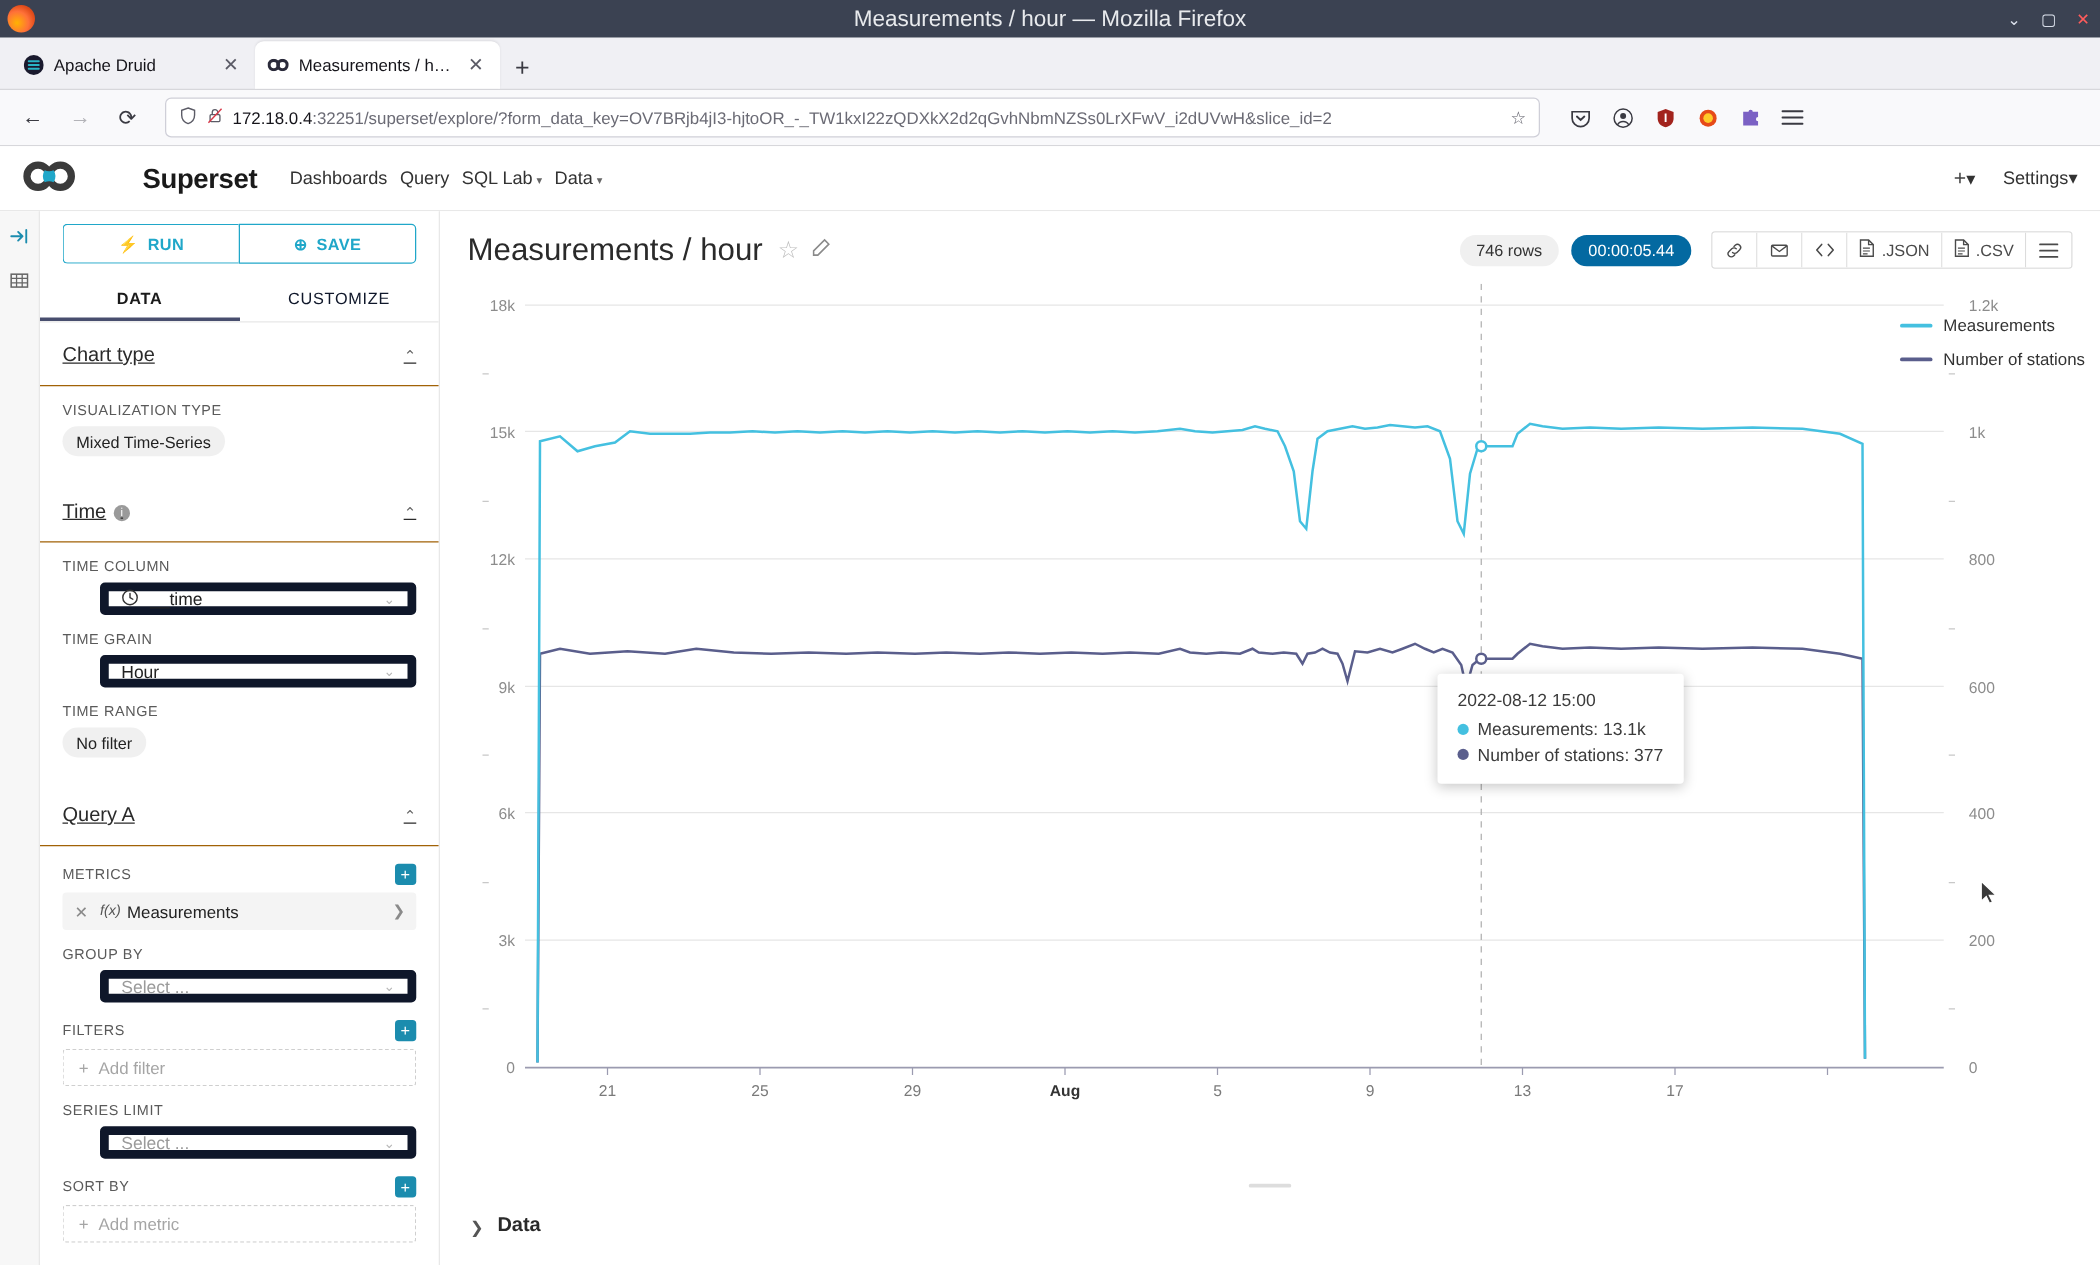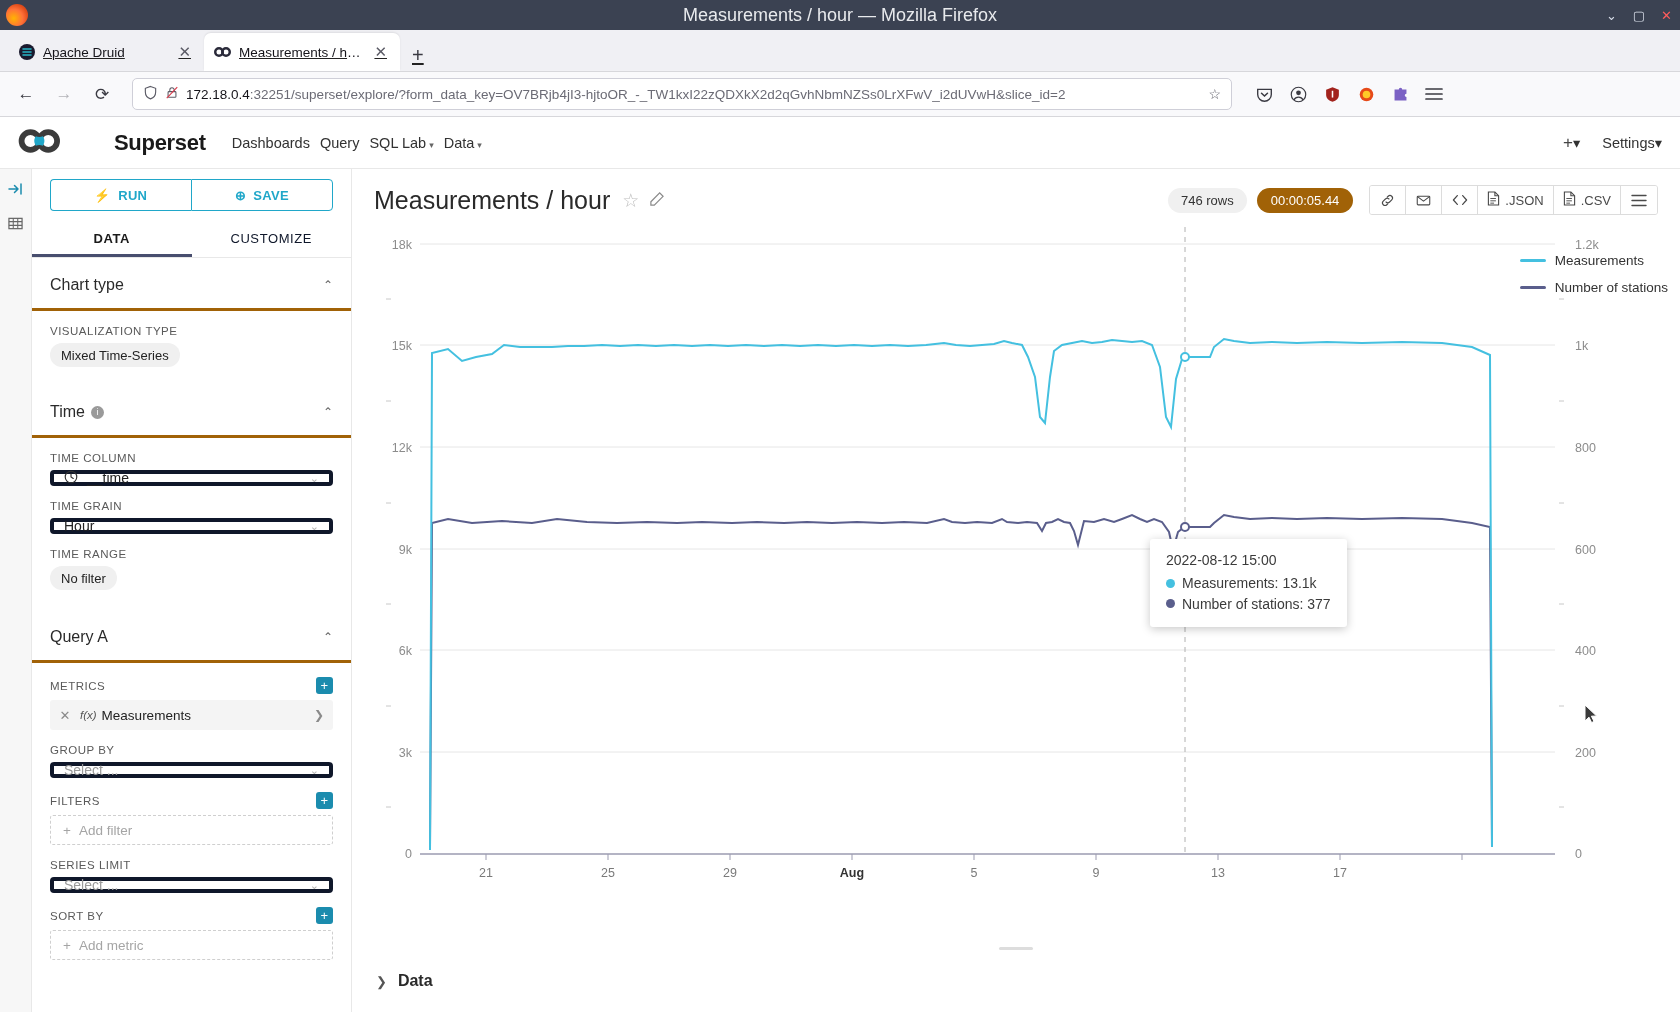--- a/index.html
+++ b/index.html
@@ -21,21 +21,21 @@
     position: absolute; left: 6px; top: 4px; width: 22px; height: 22px;
     border-radius: 50%;
     background: radial-gradient(circle at 35% 65%, #ffb302 0%, #ff7139 45%, #e24d1b 70%, #b5371b 100%);
   }
   .win-ctrls { position: absolute; right: 8px; top: 0; height: 30px; display: flex; align-items: center; gap: 16px; }
   .win-ctrls span { color: #d8dee9; font-size: 13px; line-height: 1; }
   .win-ctrls span.close { color: #ff5c5c; }
 
   .ff-tabbar {
     height: 42px; background: #f0f0f4; display: flex; align-items: flex-end;
-    padding-left: 8px; border-bottom: 1px solid #d7d7db; text-decoration: underline;
+    padding-left: 8px; border-bottom: 1px solid #d7d7db;
   }
   .ff-tab {
     height: 38px; width: 196px; display: flex; align-items: center;
     padding: 0 10px; gap: 8px; border-radius: 7px 7px 0 0; font-size: 13.5px;
     color: #15141a; position: relative;
   }
   .ff-tab.active { background: #ffffff; box-shadow: 0 -1px 2px rgba(0,0,0,.08); }
   .ff-tab .favicon { width: 17px; height: 17px; flex: 0 0 17px; display: flex; align-items: center; justify-content: center; }
   .ff-tab .tlabel { flex: 1; white-space: nowrap; overflow: hidden; text-overflow: ellipsis; }
   .ff-tab .tclose { color: #5b5b66; font-size: 15px; padding: 0 3px; }
@@ -90,41 +90,41 @@
     display: flex; align-items: center; justify-content: center; gap: 7px;
   }
   .btn.left { border-radius: 4px 0 0 4px; border-right: none; }
   .btn.right { border-radius: 0 4px 4px 0; }
   .tabs { display: flex; border-bottom: 1px solid #e8e8e8; margin-top: 10px; }
   .tab { flex: 1; text-align: center; padding: 10px 0 11px; font-size: 13px;
          letter-spacing: .6px; color: #0f172a; }
   .tab.active { color: #1a1a1a; font-weight: 600; box-shadow: inset 0 -3px 0 #484e6e; }
   .section-head {
     display: flex; align-items: center; padding: 18px 18px 14px 18px;
-    border-bottom: 3px solid #a16207; font-size: 16px; color: #2a2a2a;
+    border-bottom: 1px solid #a16207; font-size: 16px; color: #2a2a2a; text-decoration: underline;
   }
   .section-head .chev { margin-left: auto; color: #666; font-size: 12px; }
   .info-i {
     display: inline-flex; width: 13px; height: 13px; border-radius: 50%; background: #9a9a9a;
     color: #fff; font-size: 9px; align-items: center; justify-content: center;
     margin-left: 6px; font-style: normal; vertical-align: 2px;
   }
   .fld { padding: 0 18px; }
   .fld-label {
     font-size: 11.5px; color: #5a5a5a; letter-spacing: .5px; text-transform: uppercase;
     margin: 14px 0 6px; display: flex; align-items: center;
   }
   .plus-sq {
     margin-left: auto; width: 17px; height: 17px; background: #1b8cae; color: #fff;
     border-radius: 3px; display: flex; align-items: center; justify-content: center;
     font-size: 13px; line-height: 1;
   }
   .select {
-    height: 16px; border: 4px solid #0f172a; border-radius: 4px; display: flex;
-    align-items: center; padding: 0 10px; gap: 9px; font-size: 14px; color: #222; background: #fff;
+    height: 26px; border: 7px solid #0f172a; border-radius: 4px; display: flex;
+    align-items: center; padding: 0 10px; gap: 9px; font-size: 14px; color: #222; background: #fff; margin-left: 30px;
   }
   .select .ph { color: #9a9a9a; }
   .select .dd { margin-left: auto; color: #b5b5b5; font-size: 11px; }
   .pill {
     display: inline-flex; align-items: center; height: 24px; padding: 0 11px;
     background: #f0f0f0; border-radius: 12px; font-size: 13px; color: #222;
   }
   .metric-chip {
     height: 30px; background: #f4f4f4; border-radius: 3px; display: flex; align-items: center;
     font-size: 13.5px; color: #222;
@@ -141,21 +141,21 @@
   .main { flex: 1; position: relative; background: #fff; }
   .chart-header { display: flex; align-items: center; padding: 16px 22px 0 22px; }
   .chart-title { font-size: 25px; color: #2a2a2a; }
   .hstar { color: #bdbdbd; font-size: 19px; margin-left: 12px; }
   .hedit { color: #8a8a8a; font-size: 16px; margin-left: 10px; }
   .chart-header .sp { flex: 1; }
   .rows-badge {
     background: #f0f0f0; border-radius: 13px; padding: 5px 13px; font-size: 13px; color: #333;
   }
   .time-badge {
-    background: #a16207; border-radius: 13px; padding: 5px 14px; font-size: 13px; color: #fff;
+    background: #0369a1; border-radius: 13px; padding: 5px 14px; font-size: 13px; color: #fff;
     margin-left: 10px;
   }
   .btn-group {
     display: flex; margin-left: 16px; border: 1px solid #dcdcdc; border-radius: 3px; overflow: hidden;
   }
   .btn-group .gi {
     height: 28px; min-width: 36px; display: flex; align-items: center; justify-content: center;
     gap: 5px; border-right: 1px solid #dcdcdc; font-size: 13px; color: #4a4a4a; padding: 0 9px; background: #fff;
   }
   .btn-group .gi:last-child { border-right: none; }

